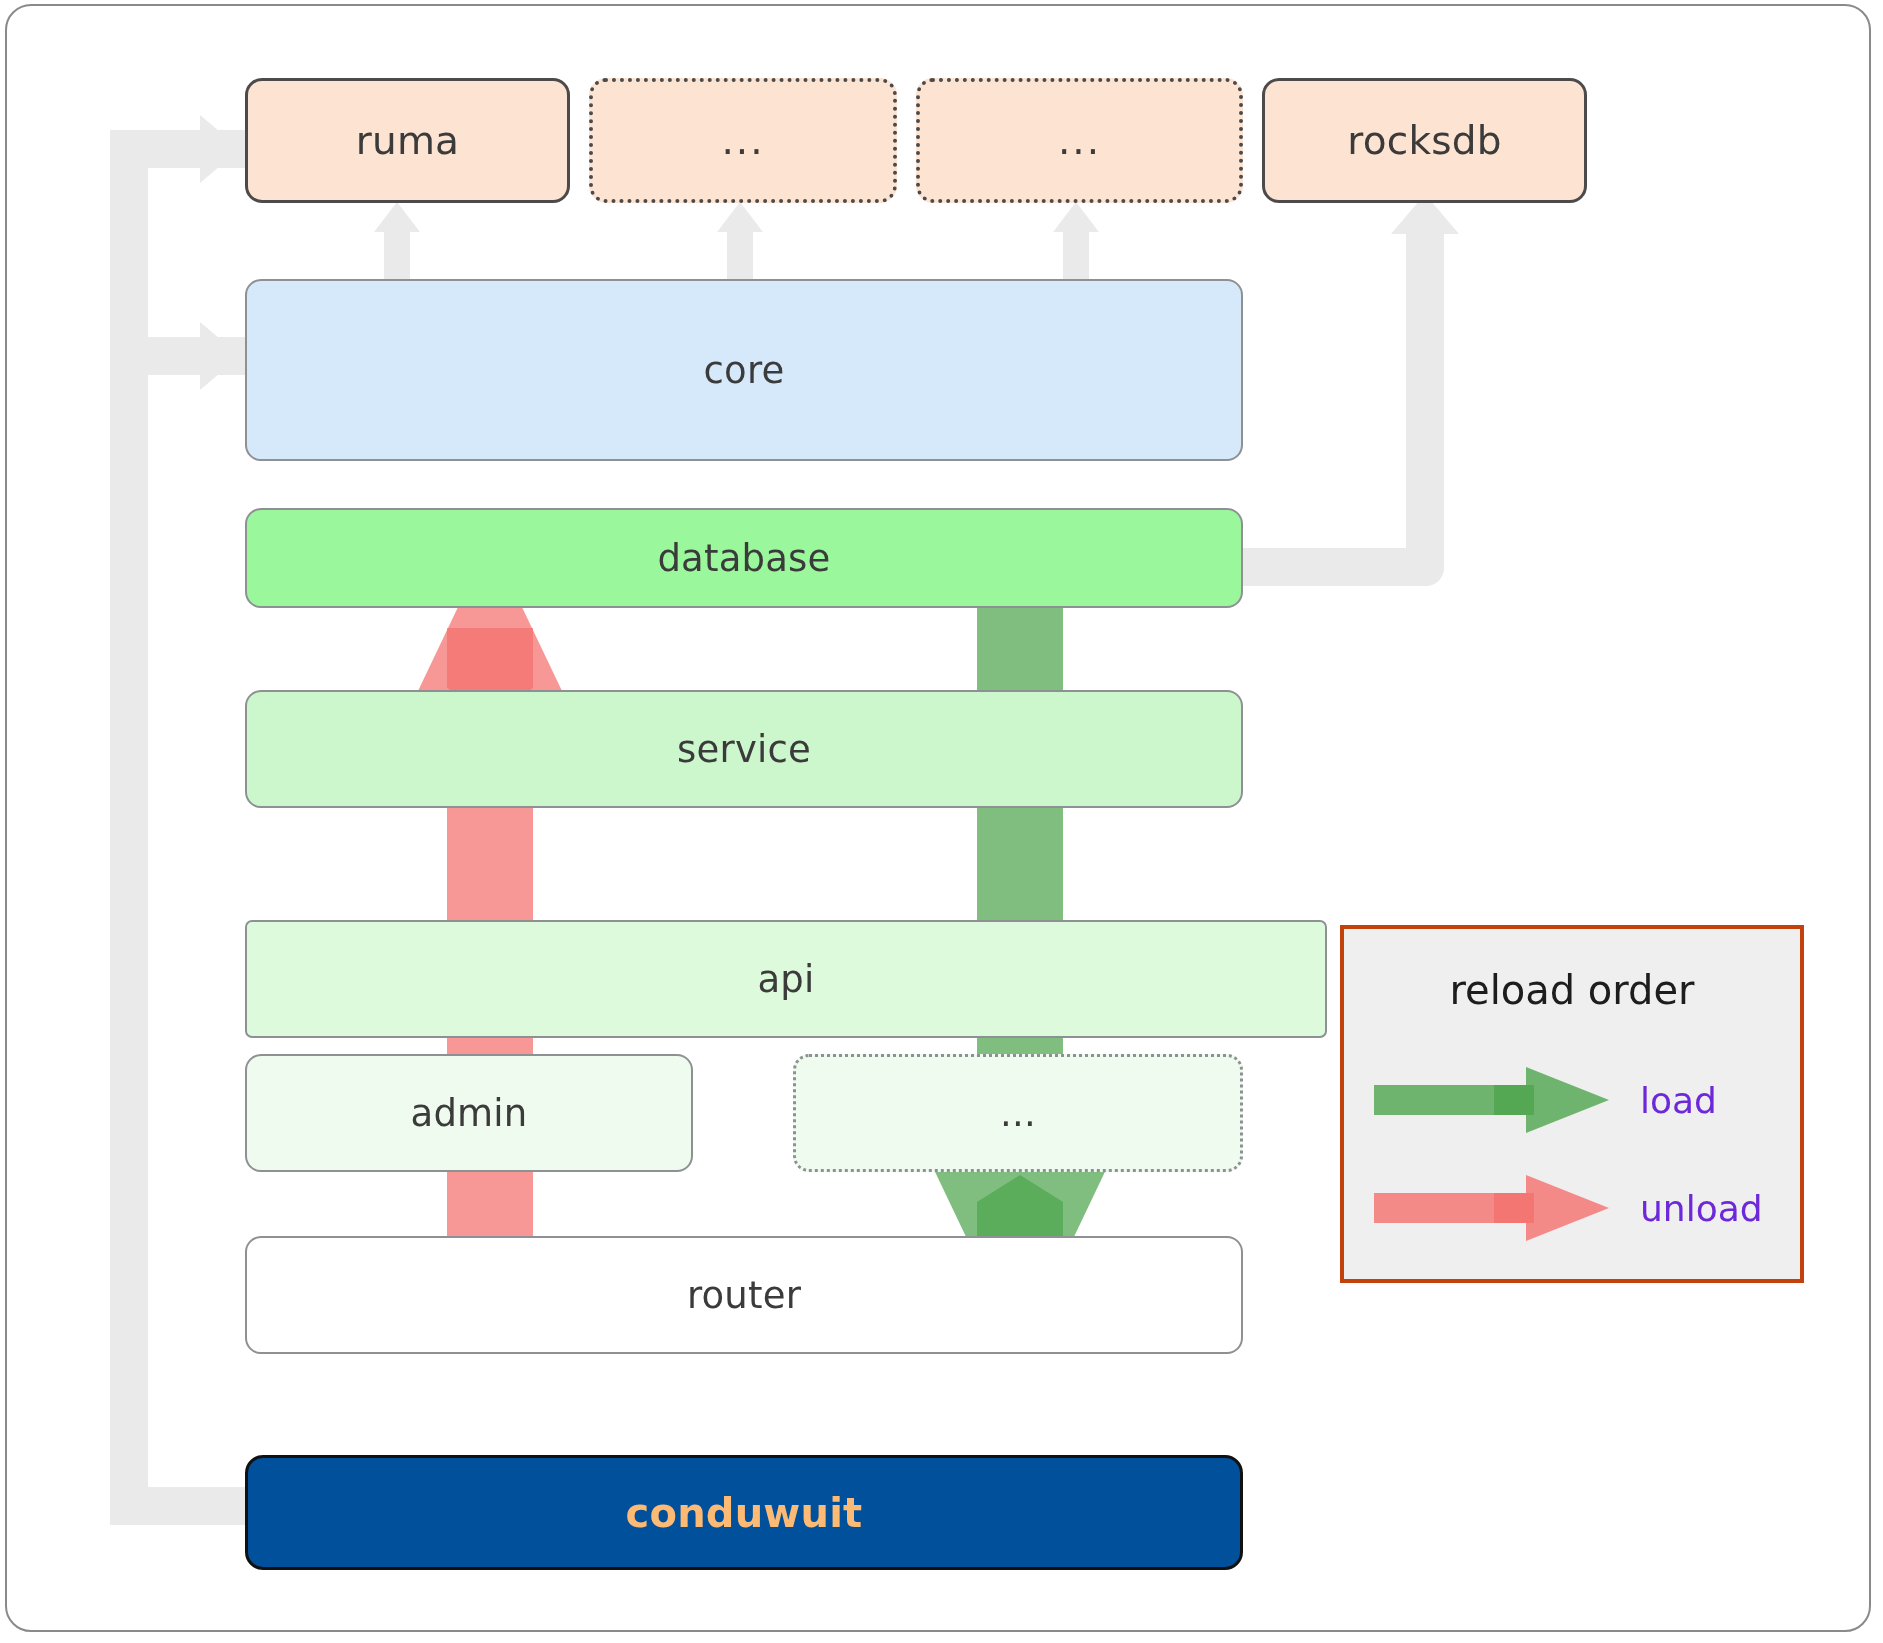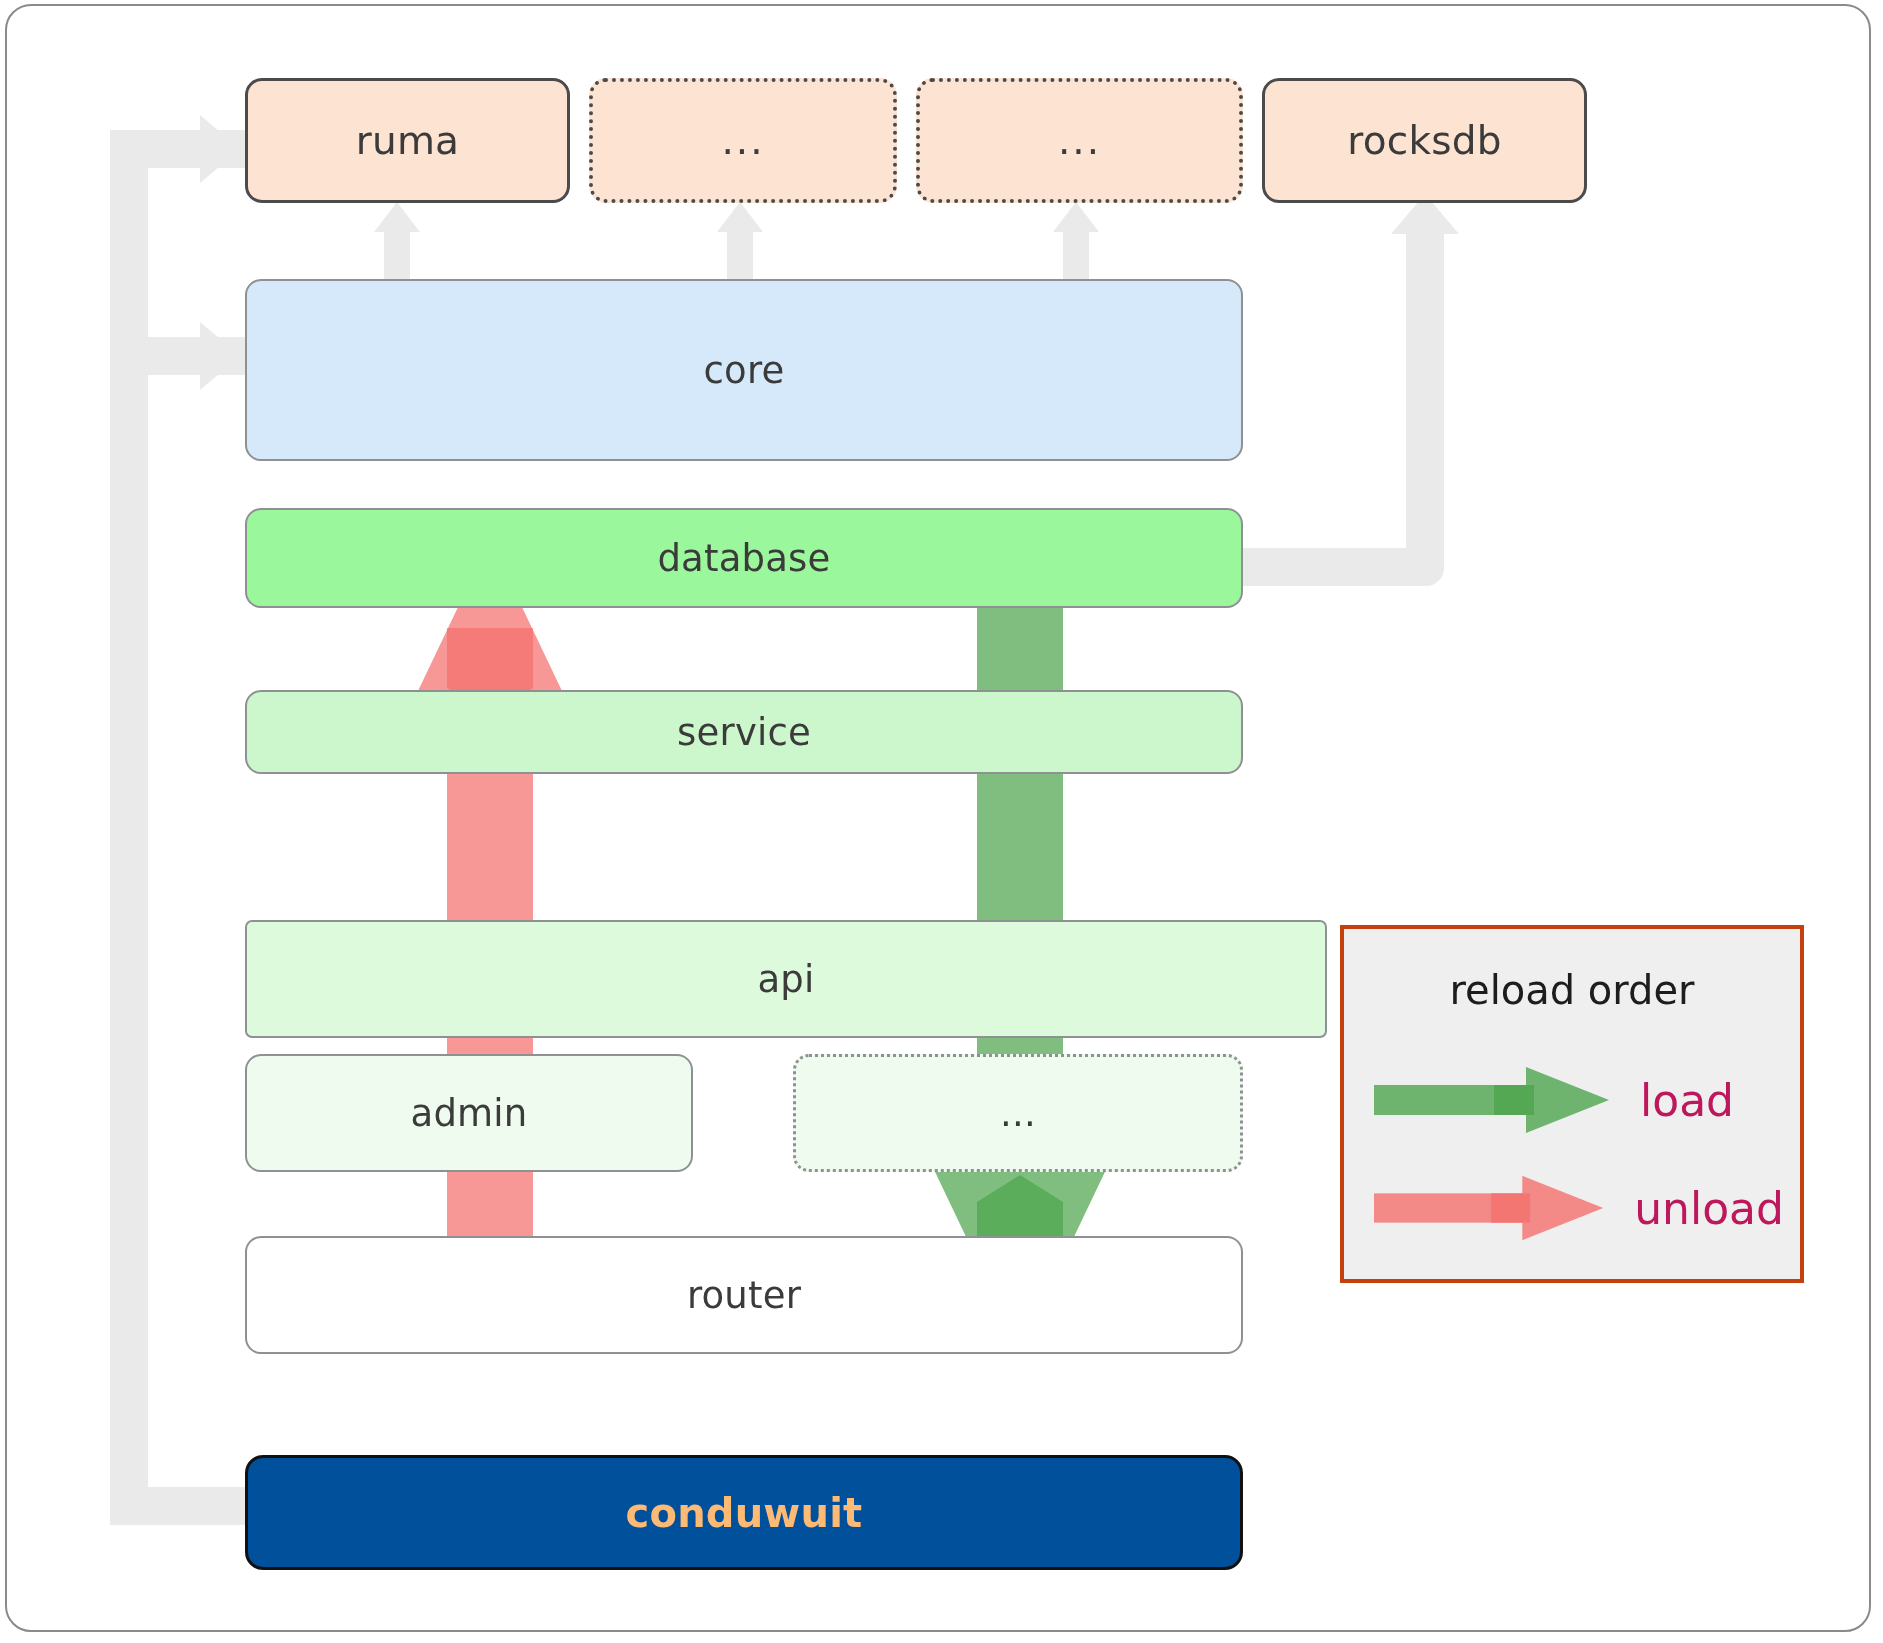--- a/index.html
+++ b/index.html
@@ -114,21 +114,21 @@
   }
   .legend-title {
     position: absolute;
     left: 0; right: 0;
     top: 38px;
     text-align: center;
     font-size: 40px;
     color: #1d1d1d;
   }
   .legend-row { position: absolute; display: flex; align-items: center; }
-  .legend-label { font-size: 44px; color: #be185d; }
+  .legend-label { font-size: 36px; color: #6d28d9; }
 </style>
 </head>
 <body>
 
 <div id="stage">
   <div class="frame"></div>
 
   <div class="grey" style="left:110px; top:130px; width:38px; height:1395px;"></div>
 
   <div class="grey" style="left:110px; top:1487px; width:145px; height:38px;"></div>
@@ -169,21 +169,21 @@
   </div>
 
   <div class="node core-box" style="left:245px; top:268px; width:998px; height:182px;">
     <span class="lbl">core</span>
   </div>
 
   <div class="node layer l-database" style="left:245px; top:508px; width:998px; height:100px;">
     <span class="lbl">database</span>
   </div>
 
-  <div class="node layer l-service" style="left:245px; top:690px; width:998px; height:84px;">
+  <div class="node layer l-service" style="left:245px; top:690px; width:998px; height:118px;">
     <span class="lbl">service</span>
   </div>
 
   <div class="node layer l-api" style="left:245px; top:920px; width:1082px; height:118px;border-radius:7px;">
     <span class="lbl">api</span>
   </div>
 
   <div class="node layer l-admin" style="left:245px; top:1054px; width:448px; height:118px;">
     <span class="lbl">admin</span>
   </div>

